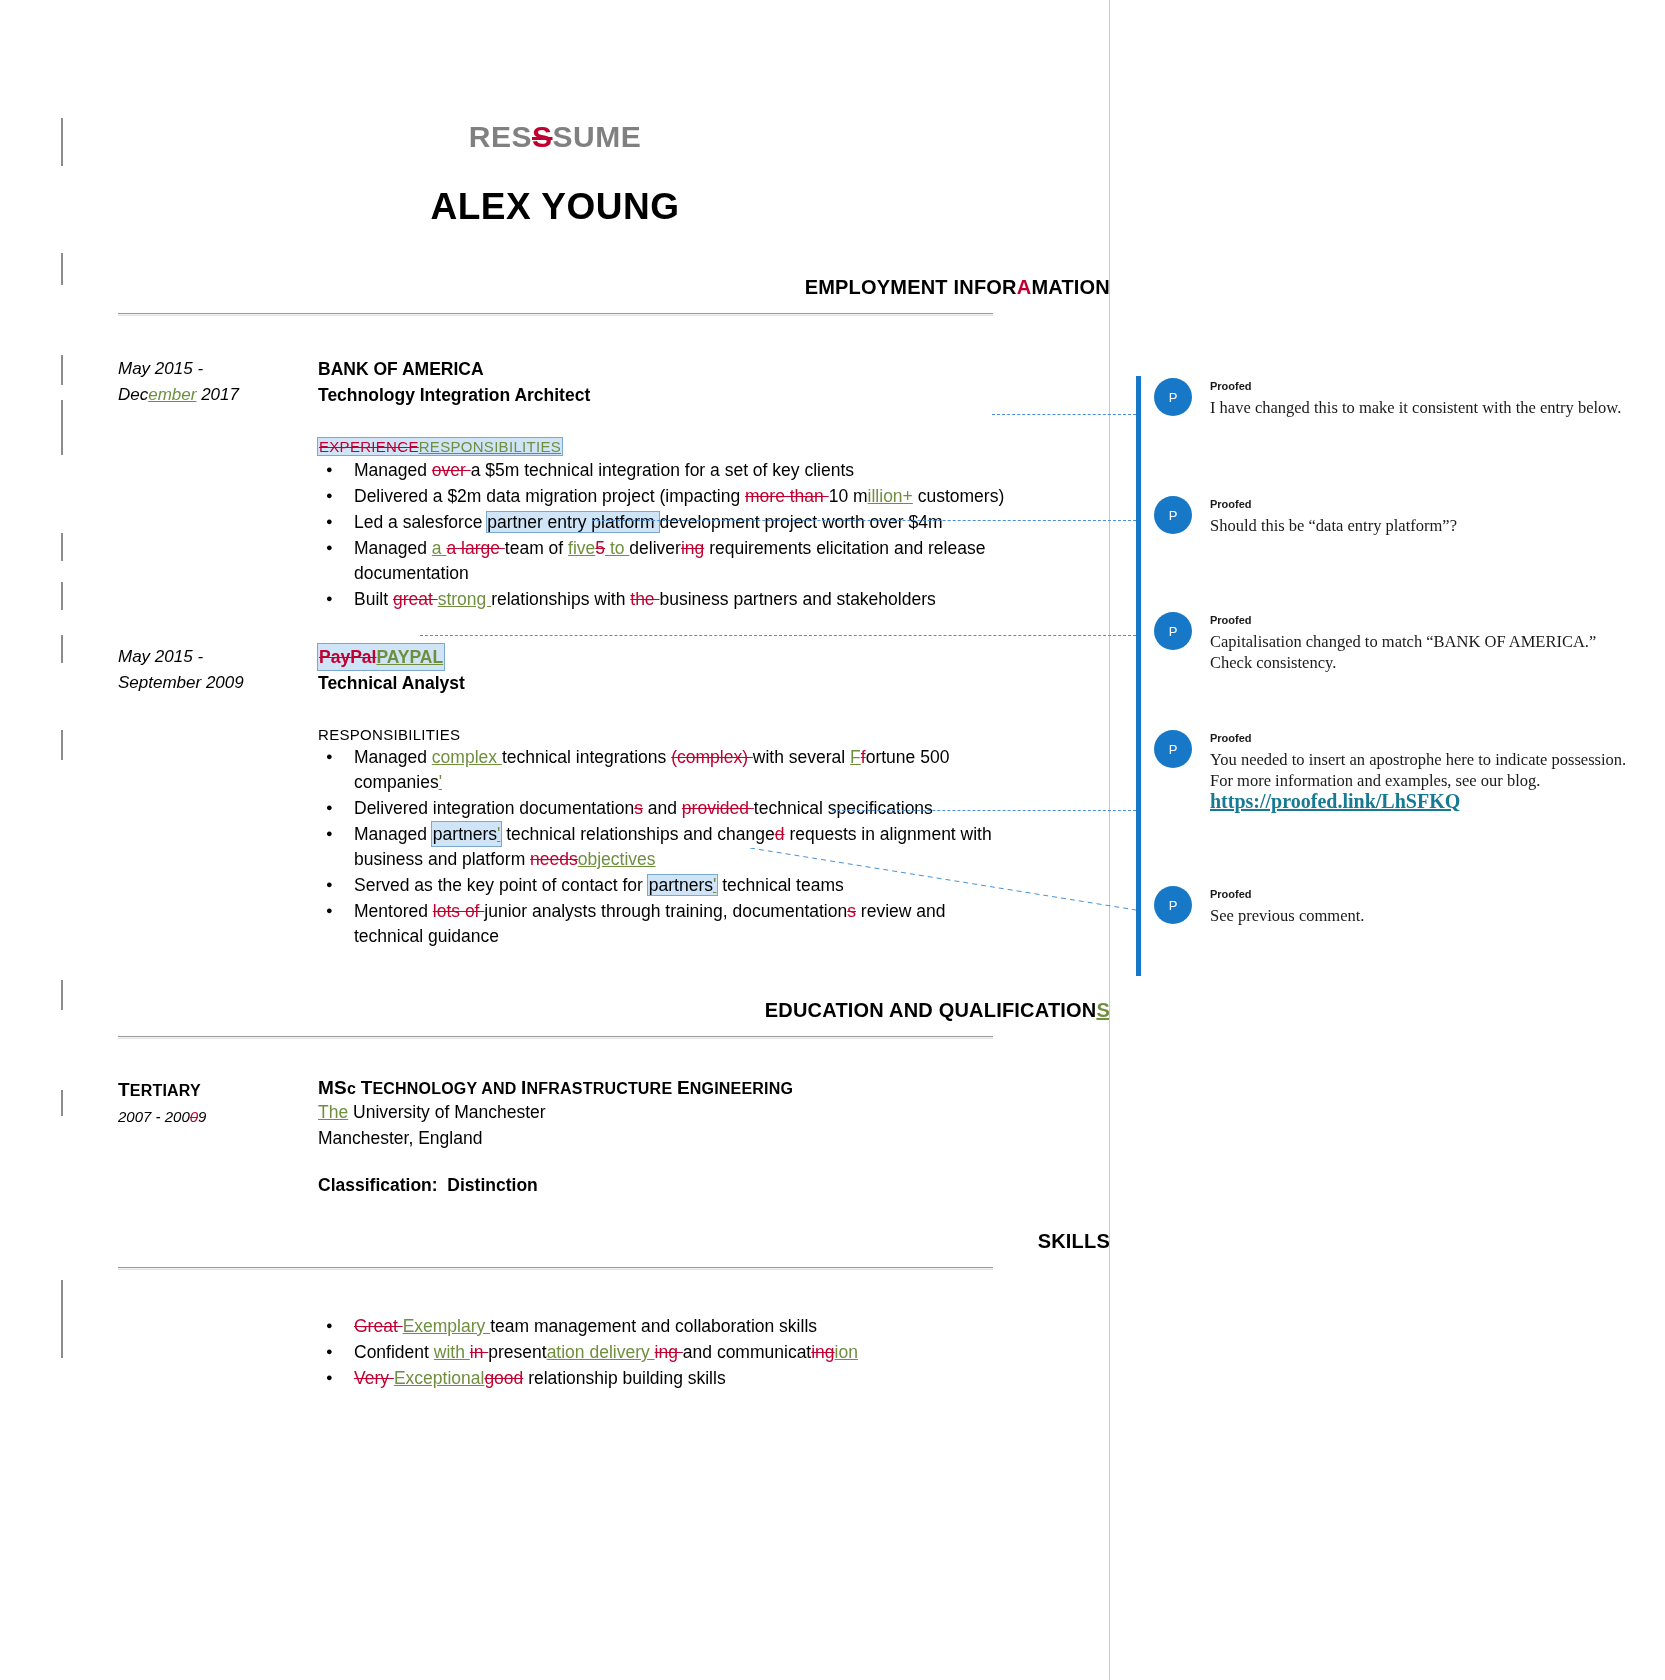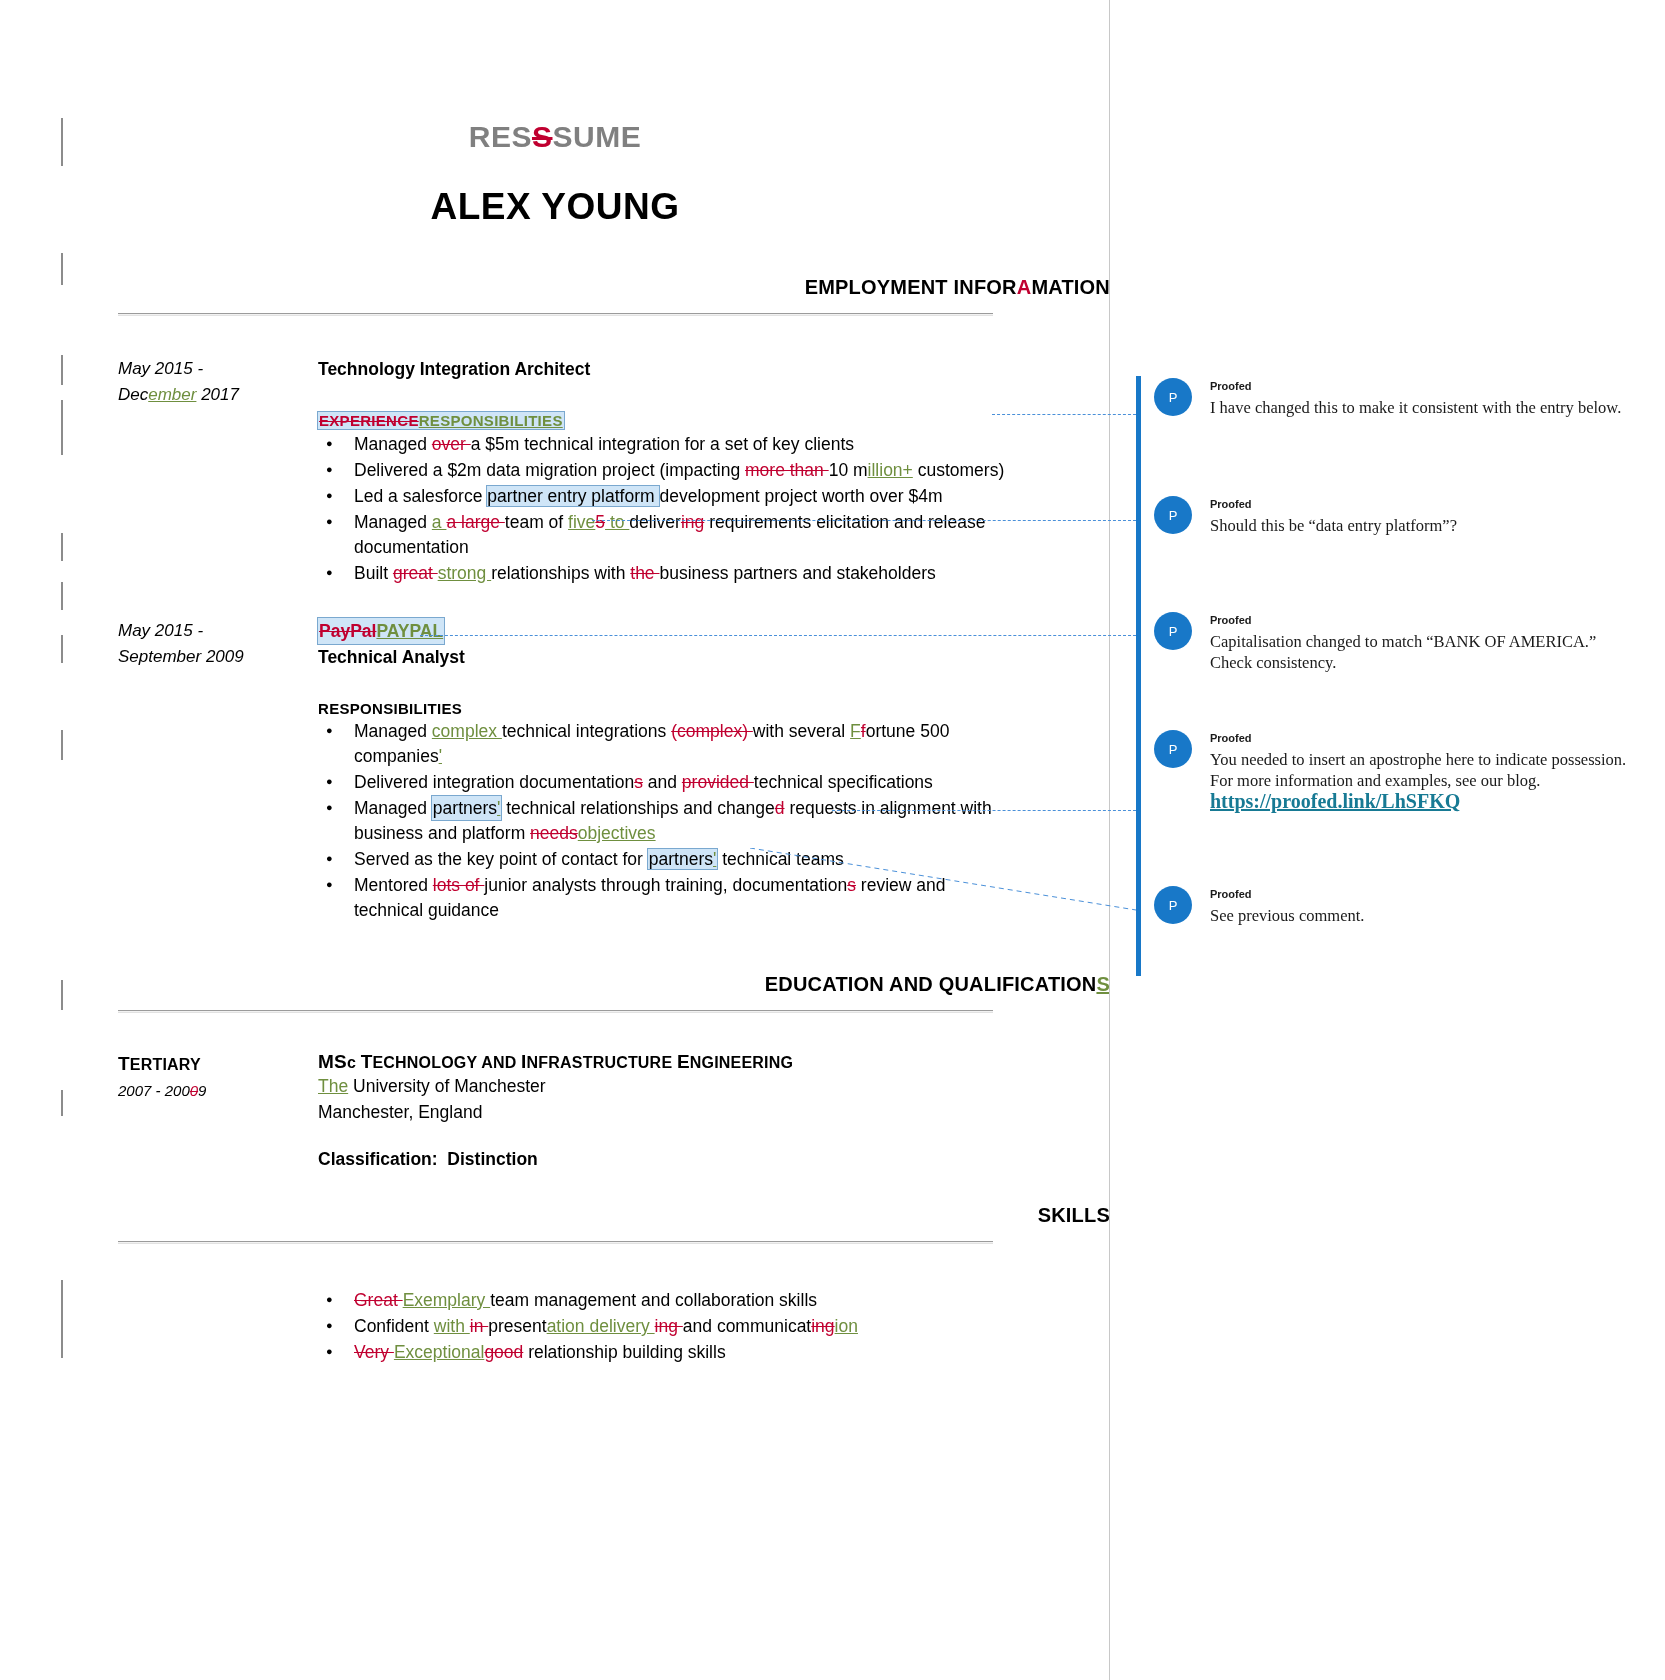--- a/index.html
+++ b/index.html
@@ -64,21 +64,21 @@
   .entry .dates {
     position:absolute; left:118px; top:0; width:185px;
     font-style:italic; font-size:17px; line-height:26px; color:#000;
   }
   .entry .body { margin-left:318px; width:700px; }
 
   .org { font-weight:bold; font-size:17.5px; line-height:26px; }
   .role { font-weight:bold; font-size:17.5px; line-height:26px; }
 
   .smallcaps-head {
-    font-size:15px; font-weight:bold; letter-spacing:.3px;
+    font-size:15px; font-weight:normal; letter-spacing:.3px;
     margin-top:26px; font-variant:normal;
   }
 
   ul.bullets { list-style:none; margin:2px 0 0 0; padding:0; }
   ul.bullets li {
     position:relative; padding-left:36px; font-size:17.5px; line-height:25px;
     margin-top:1px;
   }
   ul.bullets li::before {
     content:"\25CF"; position:absolute; left:8px; top:-1px; font-size:11px;
@@ -165,20 +165,21 @@
       <span>EMPLOYMENT INFOR</span><span class="typo-red">A</span><span>MATION</span>
     </div>
     <div class="rule"></div>
 
     <div class="entry" style="margin-top:40px;">
       <div class="dates">
         <div>May 2015 -</div>
         <div><span>Dec</span><span class="ins">ember</span><span> 2017</span></div>
       </div>
       <div class="body">
+        <div class="org">BANK OF AMERICA</div>
         <div class="role">Technology Integration Architect</div>
 
         <div class="smallcaps-head hl" style="display:inline-block;margin-top:30px;padding:0 1px;">
           <span class="del">EXPERIENCE</span><span class="ins">RESPONSIBILITIES</span>
         </div>
 
         <ul class="bullets">
           <li>
             <span>Managed </span><span class="del">over </span><span>a $5m technical integration for a set of key clients</span>
           </li>

